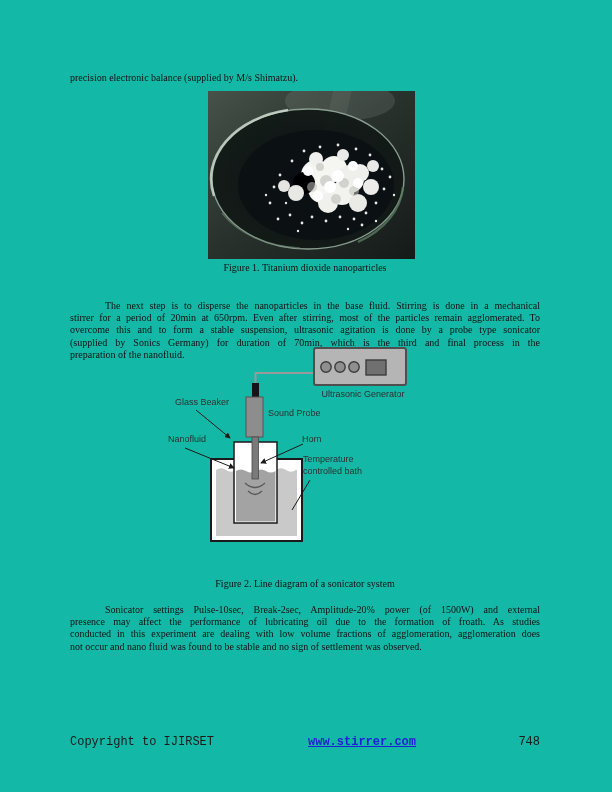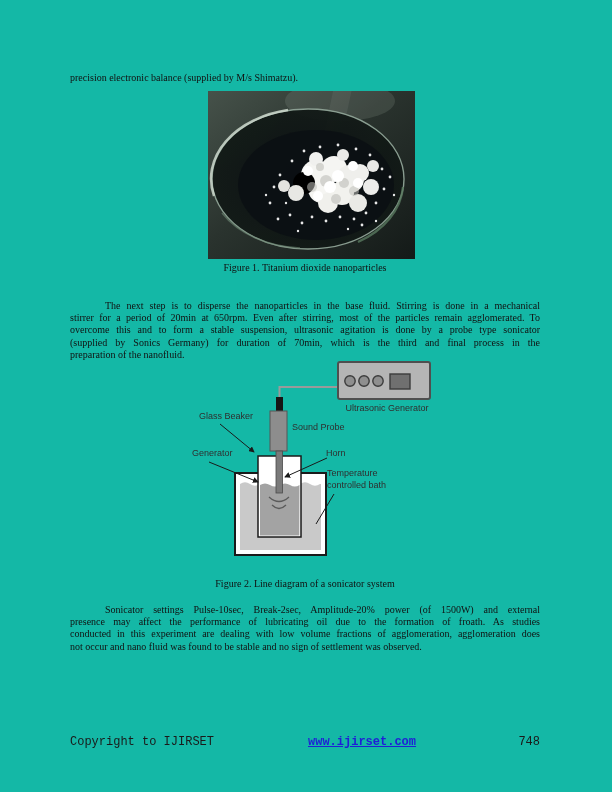--- a/index.html
+++ b/index.html
@@ -23,21 +23,21 @@
   .caption { position: absolute; left: 70px; width: 470px; text-align: center;
              font-size: 10px; line-height: 12px; }
   #caption1 { top: 262px; }
   #caption2 { top: 578px; }
 
   
   .photo-wrap { position: absolute; left: 208px; top: 91px; width: 207px; height: 168px; }
   .photo-wrap svg { display: block; }
 
   
-  .diagram-wrap { position: absolute; left: 168px; top: 358px; width: 245px; height: 212px; margin-left: 24px; }
+  .diagram-wrap { position: absolute; left: 168px; top: 344px; width: 245px; height: 212px; }
   .diagram-wrap svg { position: absolute; left: 0; top: 0; }
   .dlabel { position: absolute; font-family: "Liberation Sans", sans-serif;
             font-size: 9px; line-height: 11.5px; color: #2f2f2f; white-space: nowrap; }
   #lbl-generator   { left: 139px; top: 45px;  width: 112px; text-align: center; }
   #lbl-glassbeaker { left: 7px;   top: 53px; }
   #lbl-soundprobe  { left: 100px; top: 64px; }
   #lbl-nanofluid   { left: 0px;   top: 90px; }
   #lbl-horn        { left: 134px; top: 90px; text-align: center; }
   #lbl-temp        { left: 135px; top: 110px; white-space: normal; width: 80px; }
 
@@ -189,33 +189,33 @@
       <path d="M80,147 q7,7 14,0" fill="none" stroke="#5a5a5a" stroke-width="1.3"></path>
 
       <line x1="28" y1="66" x2="62" y2="94" stroke="#1a1a1a" stroke-width="1" marker-end="url(#arr)"></line>
       <line x1="17" y1="104" x2="66" y2="124" stroke="#1a1a1a" stroke-width="1" marker-end="url(#arr)"></line>
       <line x1="135" y1="100" x2="93" y2="119" stroke="#1a1a1a" stroke-width="1" marker-end="url(#arr)"></line>
       <line x1="142" y1="136" x2="124" y2="166" stroke="#1a1a1a" stroke-width="1"></line>
     </svg>
     <div class="dlabel" id="lbl-generator">Ultrasonic Generator</div>
     <div class="dlabel" id="lbl-glassbeaker">Glass Beaker</div>
     <div class="dlabel" id="lbl-soundprobe">Sound Probe</div>
-    <div class="dlabel" id="lbl-nanofluid">Generator</div>
+    <div class="dlabel" id="lbl-nanofluid">Nanofluid</div>
     <div class="dlabel" id="lbl-horn">Horn</div>
     <div class="dlabel" id="lbl-temp">Temperature controlled bath</div>
   </div>
 
   <div class="caption" id="caption2">Figure 2. Line diagram of a sonicator system</div>
 
   <div class="para" id="para2">
     <div class="pline first">Sonicator settings Pulse-10sec, Break-2sec, Amplitude-20% power (of 1500W) and external</div>
     <div class="pline">presence may affect the performance of lubricating oil due to the formation of froath. As studies</div>
     <div class="pline">conducted in this experiment are dealing with low volume fractions of agglomeration, agglomeration does</div>
     <div class="pline last">not occur and nano fluid was found to be stable and no sign of settlement was observed.</div>
   </div>
 
   <div class="footer">
     <span class="copyright">Copyright to IJIRSET</span>
-    <a class="site-link" href="#">www.ijirset.com</a>
+    <a class="site-link" href="#">www.stirrer.com</a>
     <span class="page-num">748</span>
   </div>
 
 </div>
 
 </body></html>

